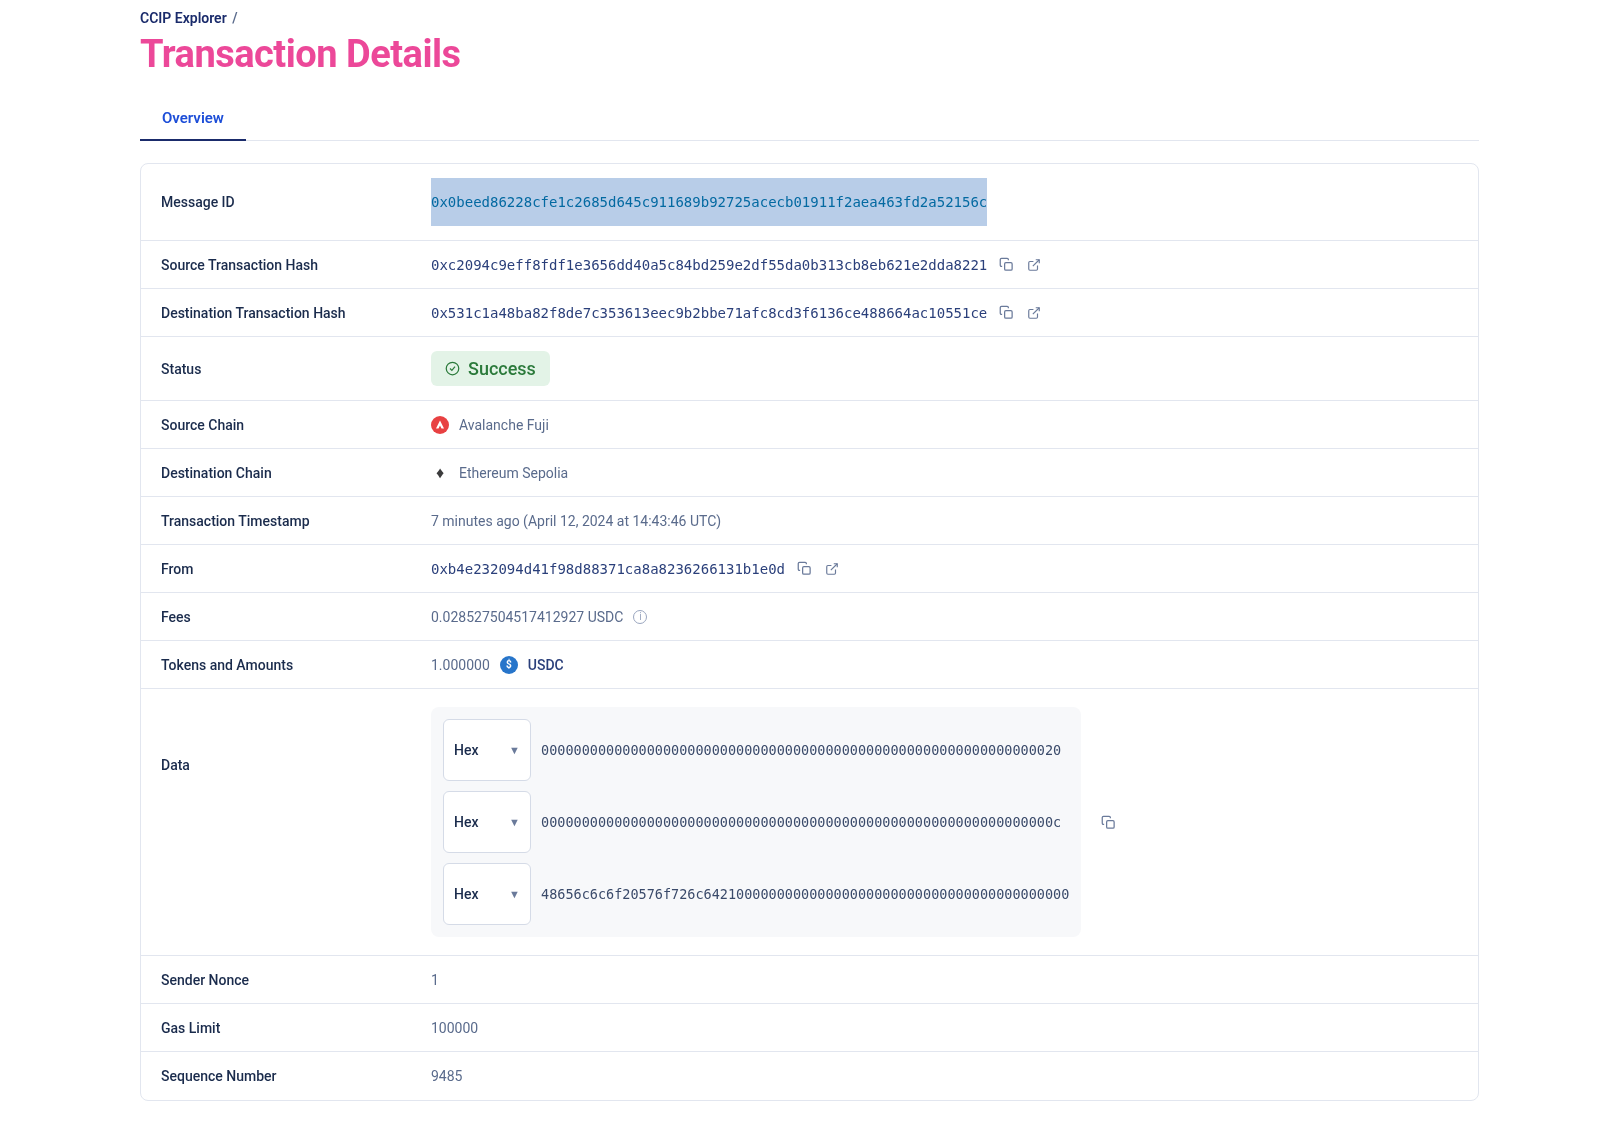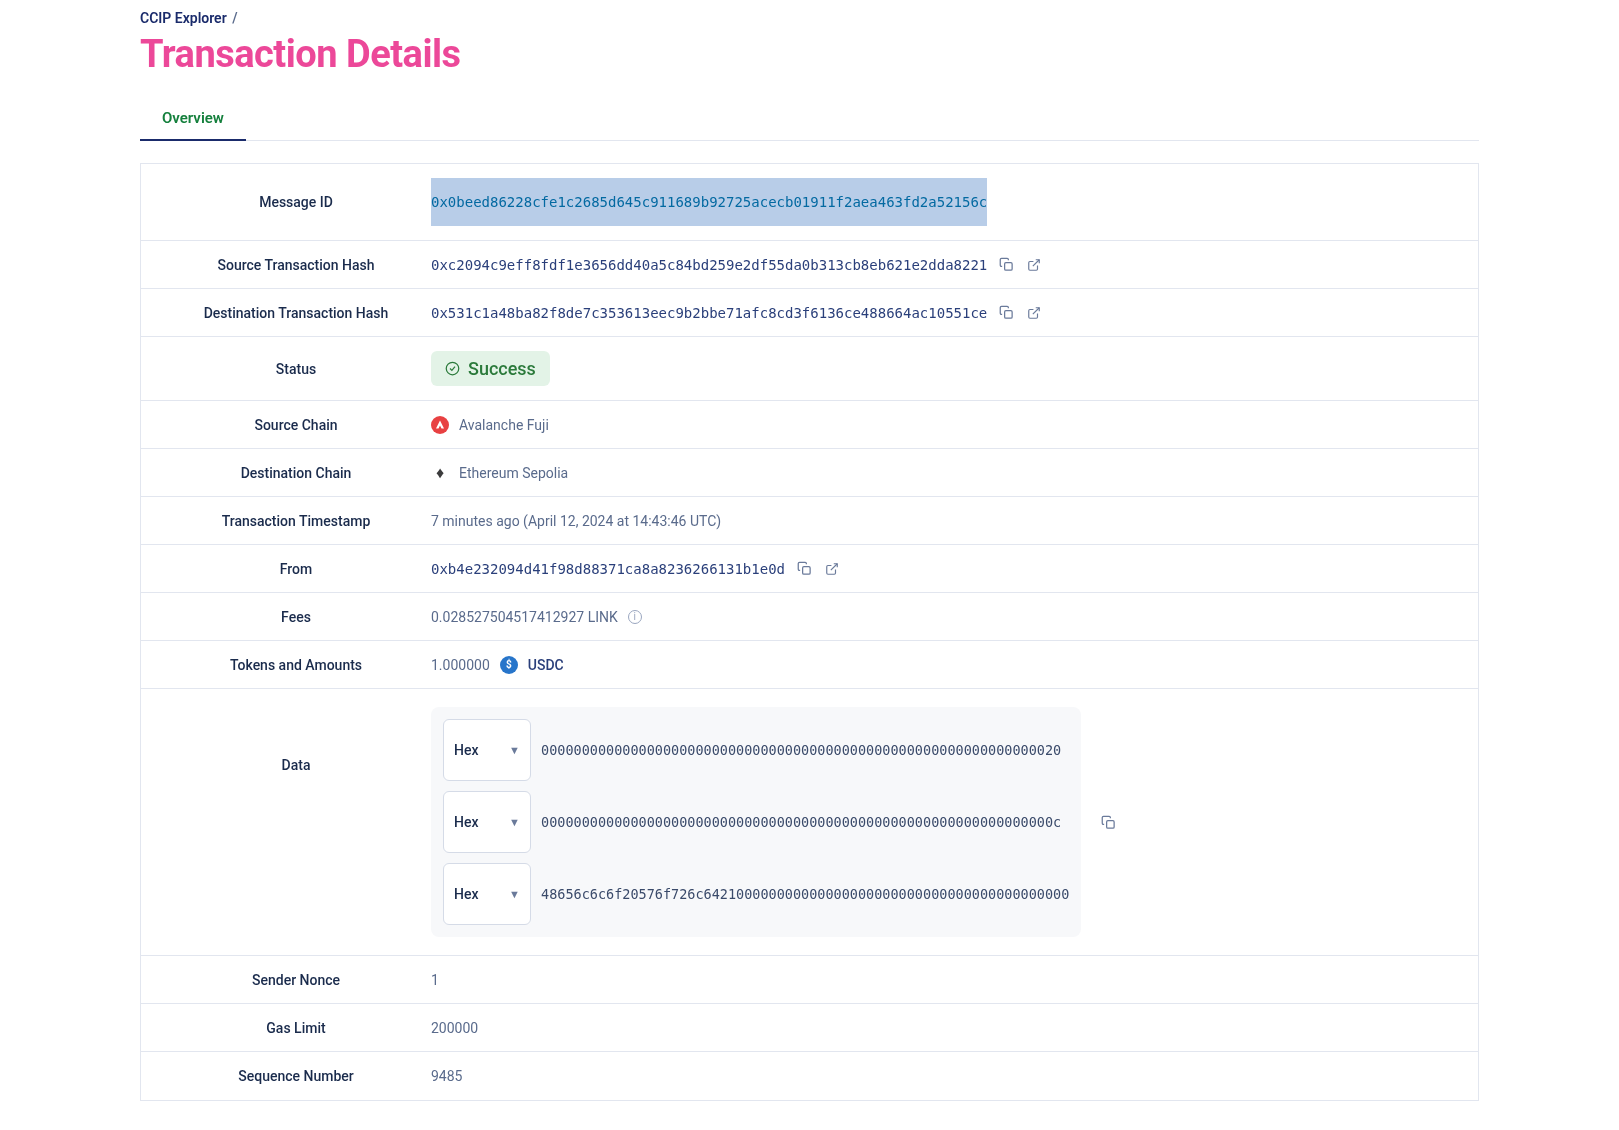--- a/index.html
+++ b/index.html
@@ -35,32 +35,31 @@
   margin-bottom: 20px;
 }
 .tabs {
   border-bottom: 1px solid #e2e6ef;
   display: flex;
   margin-bottom: 22px;
 }
 .tab {
   font-size: 15px;
   font-weight: 600;
-  color: #15803d;
+  color: #1d4ed8;
   padding: 12px 22px;
   cursor: pointer;
   border-bottom: 2.5px solid #1a2b6b;
   position: relative;
   top: 1px;
 }
 .card {
   border: 1px solid #e2e6ef;
-  border-radius: 0;
+  border-radius: 8px;
   overflow: hidden;
-  text-align: center;
 }
 .row {
   display: flex;
   border-bottom: 1px solid #e2e6ef;
   padding: 14px 20px;
   align-items: center;
   min-height: 48px;
 }
 .row:last-child { border-bottom: none; }
 .label-col {
@@ -313,21 +312,21 @@
             <line x1="10" y1="14" x2="21" y2="3"></line>
           </svg>
       </span>
     </div>
   </div>
 
 
   <div class="row">
     <div class="label-col">Fees</div>
     <div class="value-col plain">
-      <span>0.028527504517412927 LINK</span>
+      <span>0.028527504517412927 USDC</span>
       <span class="info-icon">i</span>
     </div>
   </div>
 
   <div class="row">
     <div class="label-col">Tokens and Amounts</div>
     <div class="value-col plain">
       <span>1.000000</span>
       <span class="chain-icon usdc">$</span>
       <span class="token-name">USDC</span>
@@ -369,21 +368,21 @@
     </div>
   </div>
 
   <div class="row">
     <div class="label-col">Sender Nonce</div>
     <div class="value-col plain">1</div>
   </div>
 
   <div class="row">
     <div class="label-col">Gas Limit</div>
-    <div class="value-col plain">200000</div>
+    <div class="value-col plain">100000</div>
   </div>
 
   <div class="row">
     <div class="label-col">Sequence Number</div>
     <div class="value-col plain">9485</div>
   </div>
 
 </div>
 
 </body></html>

